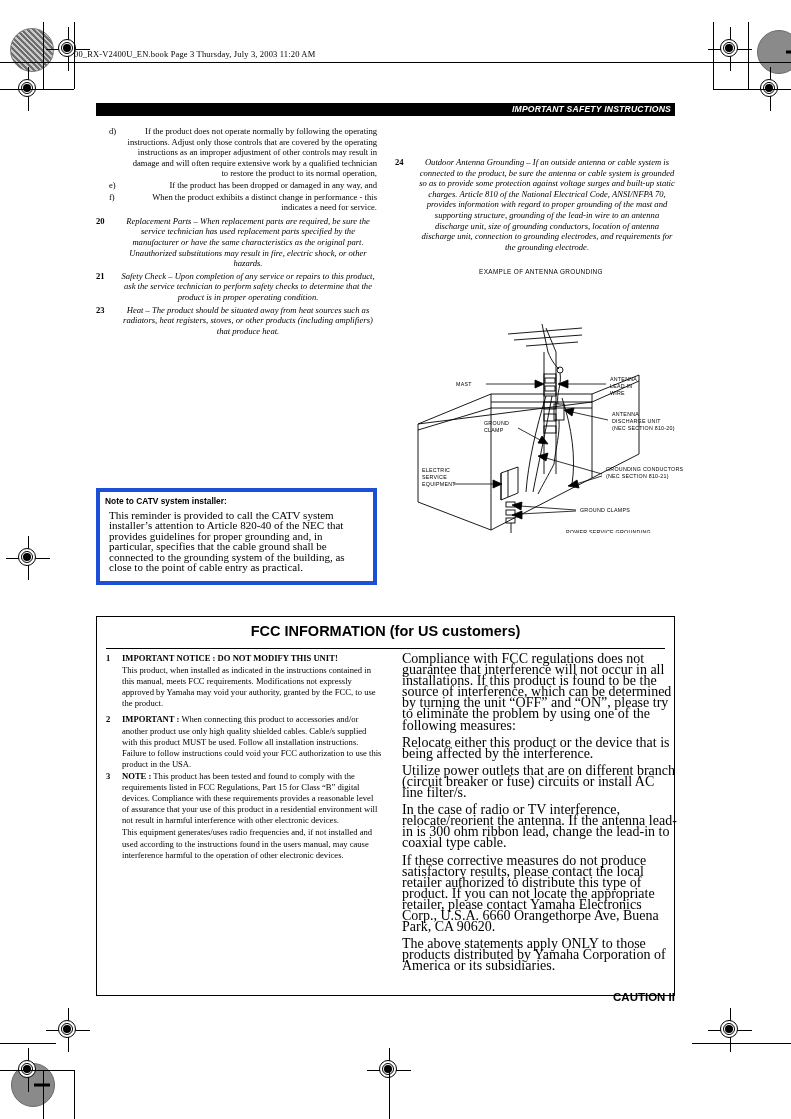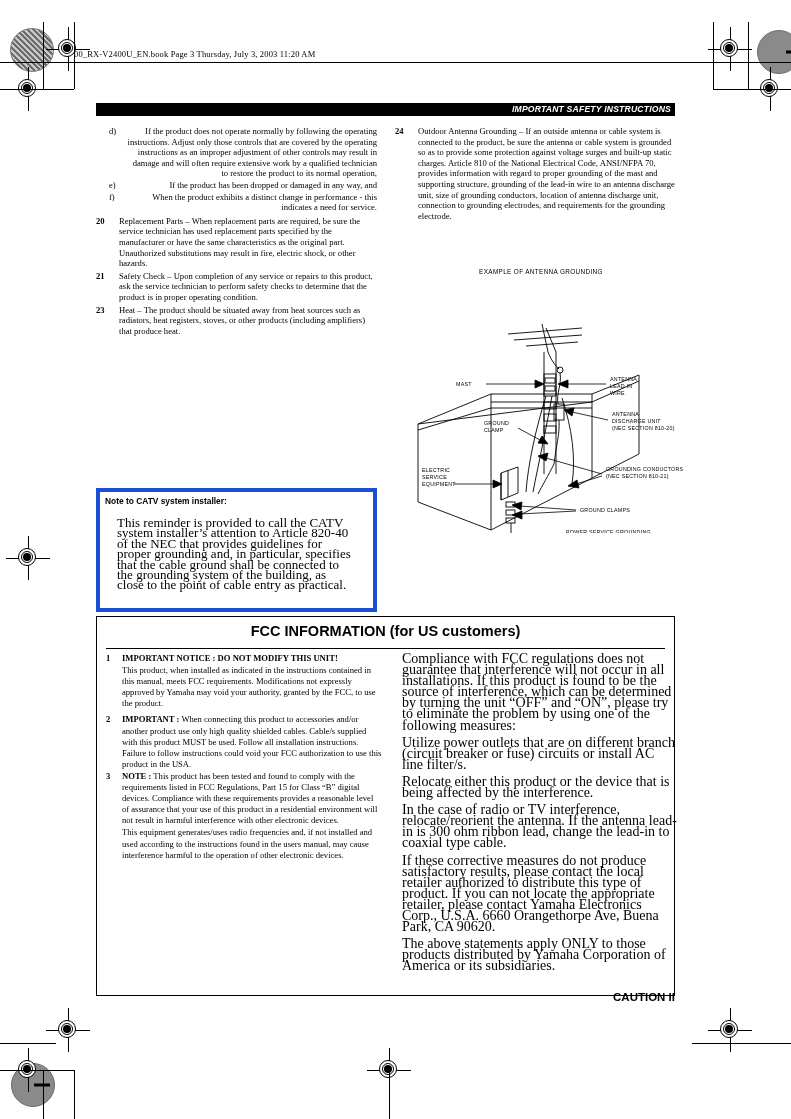--- a/index.html
+++ b/index.html
@@ -33,34 +33,34 @@
   .hdrrule{position:absolute;left:56px;top:62px;width:636px;height:1px;background:#000;}
 
   .banner{position:absolute;left:96px;top:103px;width:579px;height:13px;background:#000000;}
   .banner span{position:absolute;right:4px;top:1px;color:#fff;font-family:"Liberation Sans",sans-serif;
     font-style:italic;font-weight:bold;font-size:8.6px;letter-spacing:.2px;}
 
   
   .cols{position:absolute;left:96px;top:126px;width:580px;}
   .col{position:absolute;top:0;width:281px;}
   .colL{left:0;}
-  .colR{left:299px;}
+  .colR{left:299px;margin-top:31px;}
 
   .item{display:flex;margin-bottom:2px;font-size:8.6px;line-height:10.6px;}
   .item .num{width:23px;flex:0 0 23px;font-weight:bold;}
-  .item .txt{flex:1;text-align:left;}
+  .item .txt{flex:1;text-align:center;font-style:italic;}
 
   .subitem{display:flex;margin-bottom:1px;font-size:8.6px;line-height:10.6px;}
   .subitem .lbl{width:28px;flex:0 0 28px;padding-left:13px;box-sizing:border-box;}
   .subitem .txt{flex:1;text-align:right;}
 
   .catvbox{position:absolute;left:96px;top:488px;width:281px;border:4px solid #1d4ed8;
     box-sizing:border-box;padding:4px 5px 5px 5px;}
   .catvbox h4{margin:0 0 1px 0;font-family:"Liberation Sans",sans-serif;font-size:8.4px;font-weight:bold;}
-  .catvbox p{margin:12px;font-size:13px;line-height:10.4px;}
+  .catvbox p{margin:4px;font-size:11px;line-height:10.4px;}
 
   
   .diagwrap{position:absolute;left:396px;top:268px;width:290px;height:265px;}
   .diagtitle{position:absolute;left:0;right:0;top:0;text-align:center;
     font-family:"Liberation Sans",sans-serif;font-size:6.4px;letter-spacing:.35px;}
   .diagsvg{position:absolute;left:0;top:10px;}
 
   
   .fccbox{position:absolute;left:96px;top:616px;width:579px;height:380px;border:1px solid #000;box-sizing:border-box;}
   .fcctitle{position:absolute;left:0;right:0;top:6px;text-align:center;
@@ -366,22 +366,22 @@
 
         <div class="fitem">
           <div class="num">3</div>
           <div class="txt"><b>NOTE :</b><span> This product has been tested and found to comply with the requirements listed in FCC Regulations, Part 15 for Class “B” digital devices. Compliance with these requirements provides a reasonable level of assurance that your use of this product in a residential environment will not result in harmful interference with other electronic devices.</span></div>
         </div>
         <p class="fpara">This equipment generates/uses radio frequencies and, if not installed and used according to the instructions found in the users manual, may cause interference harmful to the operation of other electronic devices.</p>
       </div>
 
       <div class="fcccol fcccolR">
         <p class="rpara">Compliance with FCC regulations does not guarantee that interference will not occur in all installations. If this product is found to be the source of interference, which can be determined by turning the unit “OFF” and “ON”, please try to eliminate the problem by using one of the following measures:</p>
+        <p class="rpara">Relocate either this product or the device that is being affected by the interference.</p>
         <p class="rpara">Utilize power outlets that are on different branch (circuit breaker or fuse) circuits or install AC line filter/s.</p>
-        <p class="rpara">Relocate either this product or the device that is being affected by the interference.</p>
         <p class="rpara">In the case of radio or TV interference, relocate/reorient the antenna. If the antenna lead-in is 300 ohm ribbon lead, change the lead-in to coaxial type cable.</p>
         <p class="rpara">If these corrective measures do not produce satisfactory results, please contact the local retailer authorized to distribute this type of product. If you can not locate the appropriate retailer, please contact Yamaha Electronics Corp., U.S.A. 6660 Orangethorpe Ave, Buena Park, CA 90620.</p>
         <p class="rpara">The above statements apply ONLY to those products distributed by Yamaha Corporation of America or its subsidiaries.</p>
       </div>
     </div>
   </div>
 
   <div class="footer">CAUTION II</div>
 
 </div>

